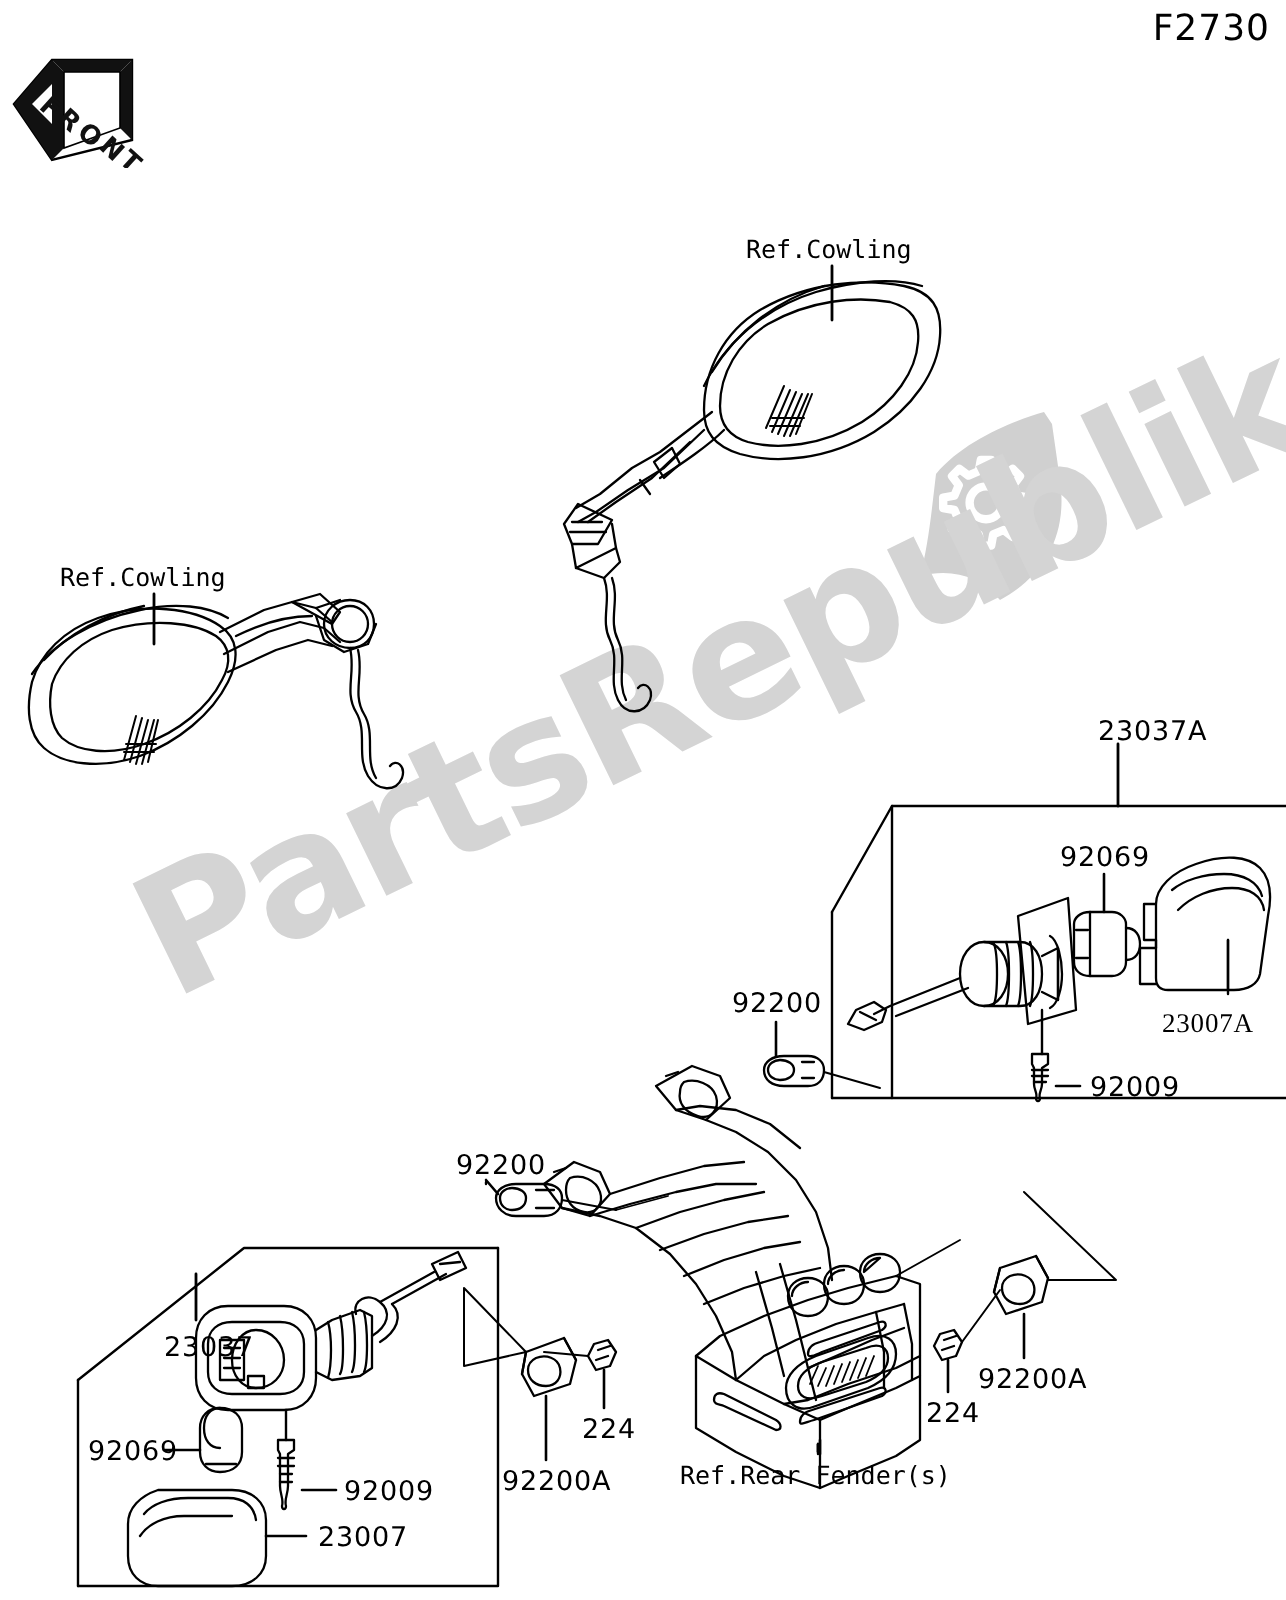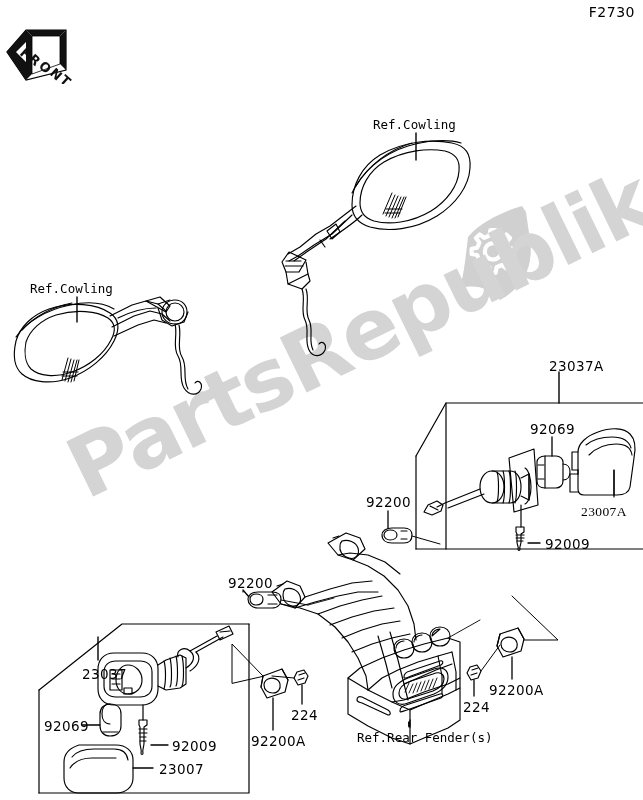--- a/index.html
+++ b/index.html
@@ -76,21 +76,21 @@
     top: 22px;
     width: 78px;
     height: 62px;
     z-index: 3;
   }
   #doc-code {
     position: absolute;
     right: 8px;
     top: 4px;
     font-family: "DejaVu Sans", sans-serif;
-    font-size: 14px;
+    font-size: 18px;
     color: #000;
     z-index: 3;
     letter-spacing: 0.5px;
   }
 </style>
 </head>
 <body>
 
 <div id="page">
 
@@ -485,21 +485,21 @@
       <text x="36" y="45" transform="rotate(42 36 45)">O</text>
       <text x="47" y="52" transform="rotate(42 47 52)">N</text>
       <text x="57" y="59" transform="rotate(42 57 59)">T</text>
     </g>
   </svg>
 
   <div id="doc-code">F2730</div>
 
   <div class="lbl mono" style="left:30px;  top:281px;">Ref.Cowling</div>
   <div class="lbl mono" style="left:373px; top:117px;">Ref.Cowling</div>
-  <div class="lbl mono" style="left:340px; top:730px;margin-left:17px;">Ref.Rear Fender(s)</div>
+  <div class="lbl mono" style="left:340px; top:730px;">Ref.Rear Fender(s)</div>
 
   <div class="lbl" style="left:549px; top:358px;">23037A</div>
   <div class="lbl" style="left:530px; top:421px;">92069</div>
   <div class="lbl" style="left:581px; top:504px;font-family:Liberation Serif, serif;">23007A</div>
   <div class="lbl" style="left:545px; top:536px;">92009</div>
   <div class="lbl" style="left:366px; top:494px;">92200</div>
   <div class="lbl" style="left:228px; top:575px;">92200</div>
   <div class="lbl" style="left:82px;  top:620px;margin-top:46px;">23037</div>
   <div class="lbl" style="left:44px;  top:718px;">92069</div>
   <div class="lbl" style="left:172px; top:738px;">92009</div>

